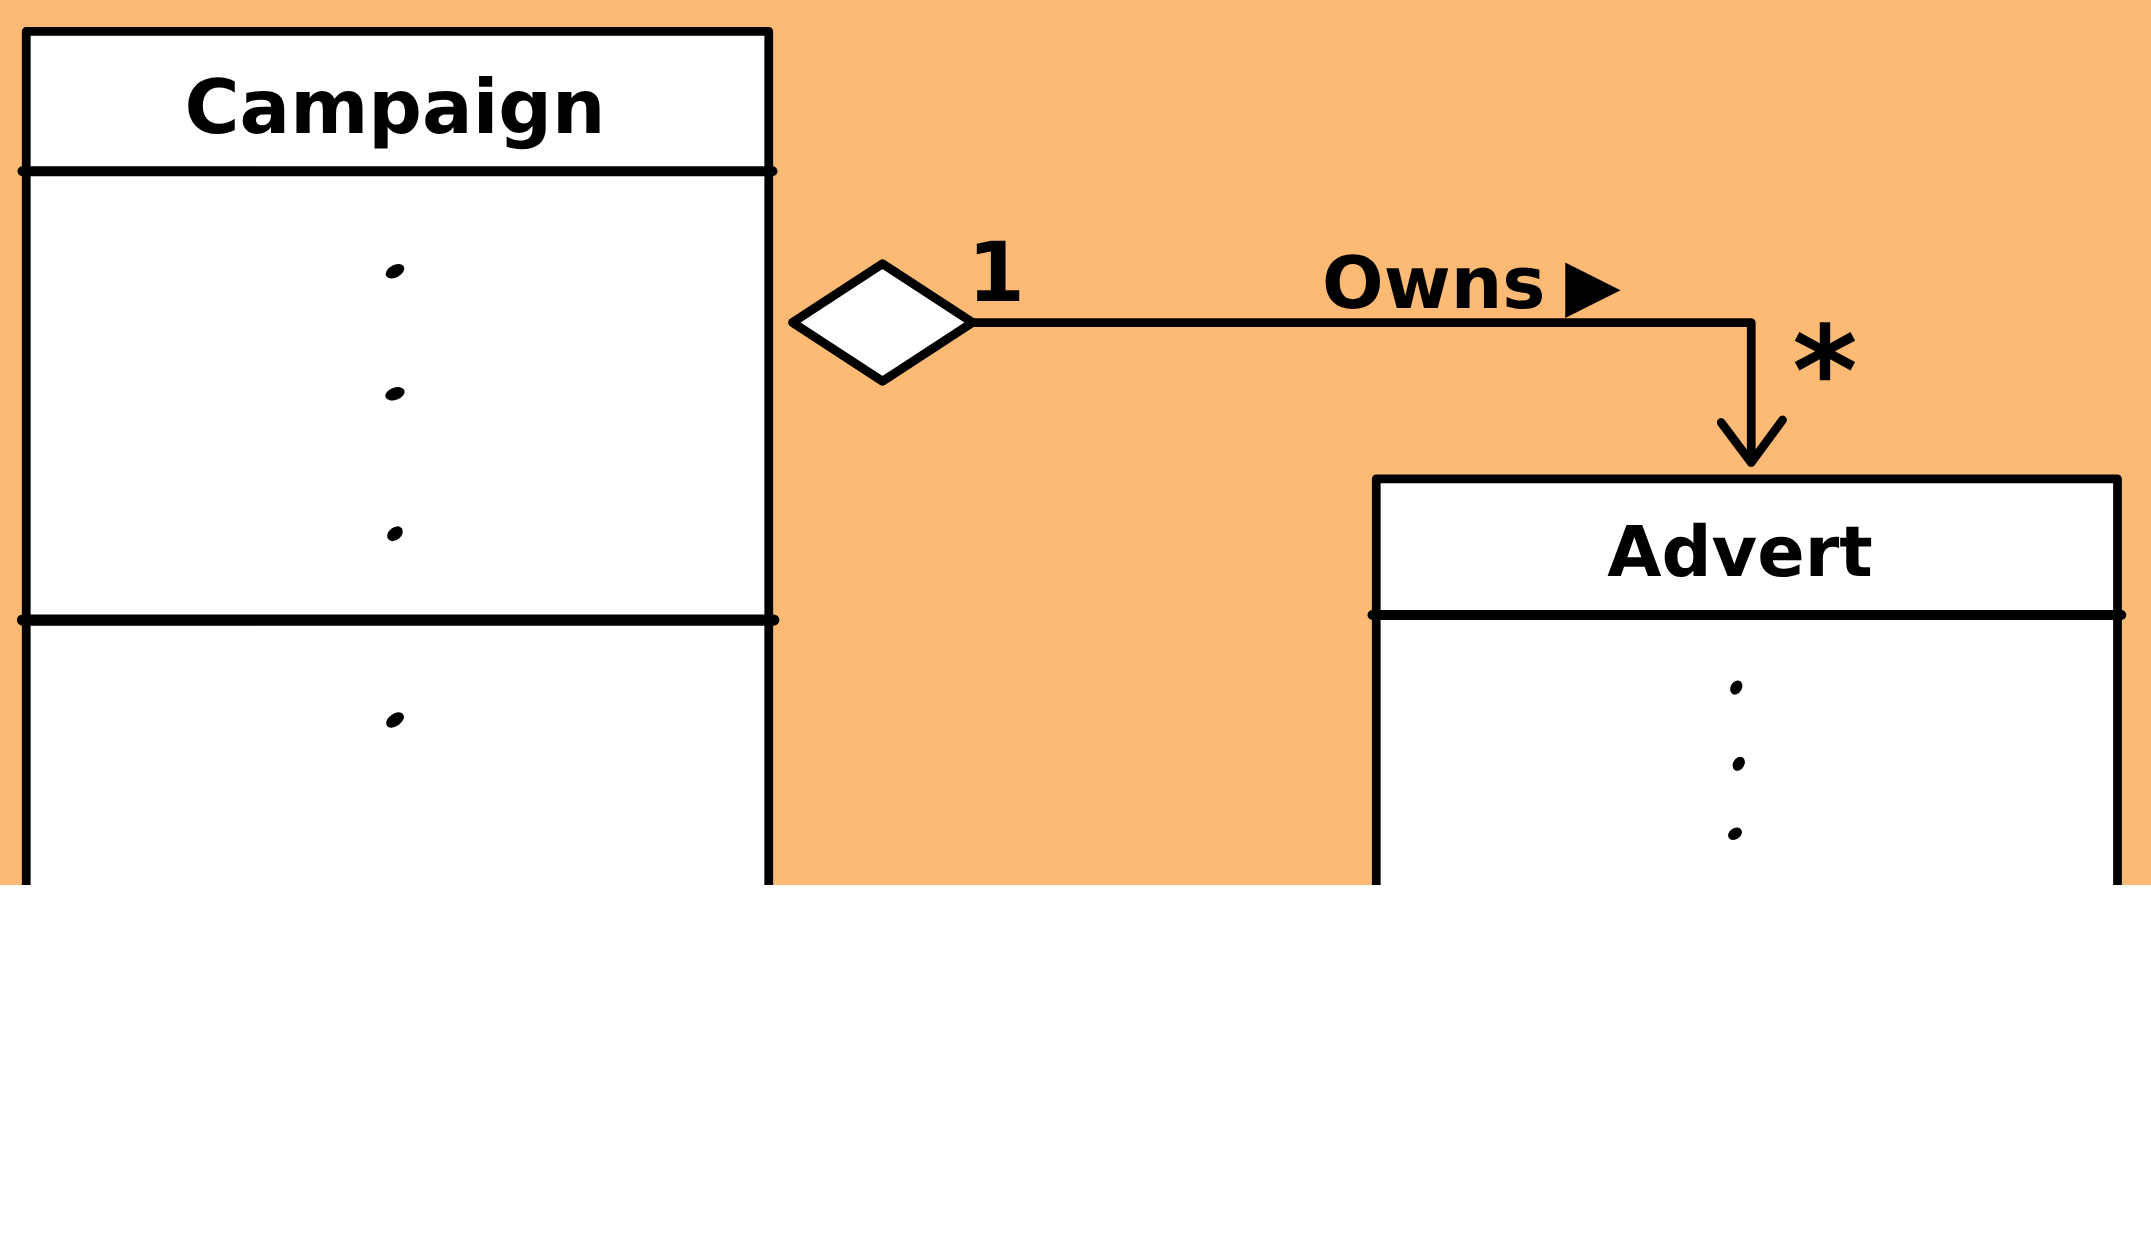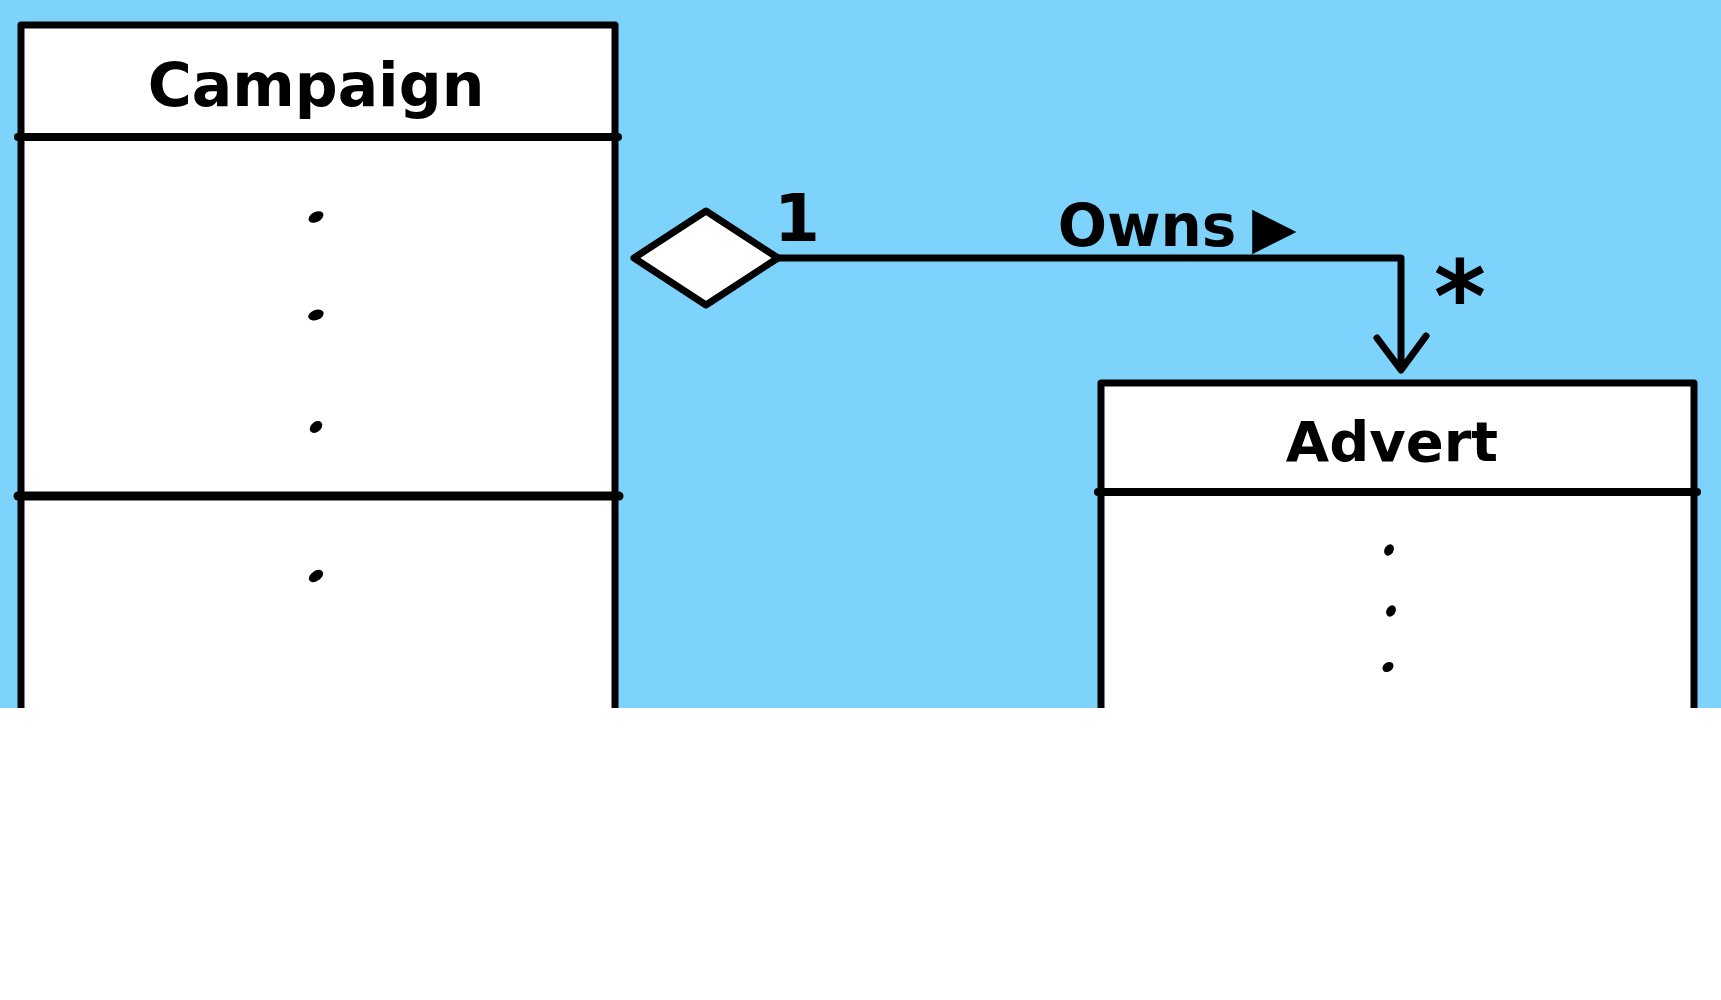--- a/index.html
+++ b/index.html
@@ -3,21 +3,21 @@
 <meta charset="utf-8">
 <style>
   html, body {
     margin: 0;
     padding: 0;
     background: #ffffff;
   }
   .canvas-wrap {
     width: 1721px;
     height: 708px;
-    background: #7dd3fc;
+    background: #fdba74;
     position: relative;
     overflow: hidden;
   }
   svg {
     display: block;
   }
   .ink-line {
     stroke: #000000;
     fill: none;
     stroke-linecap: round;

